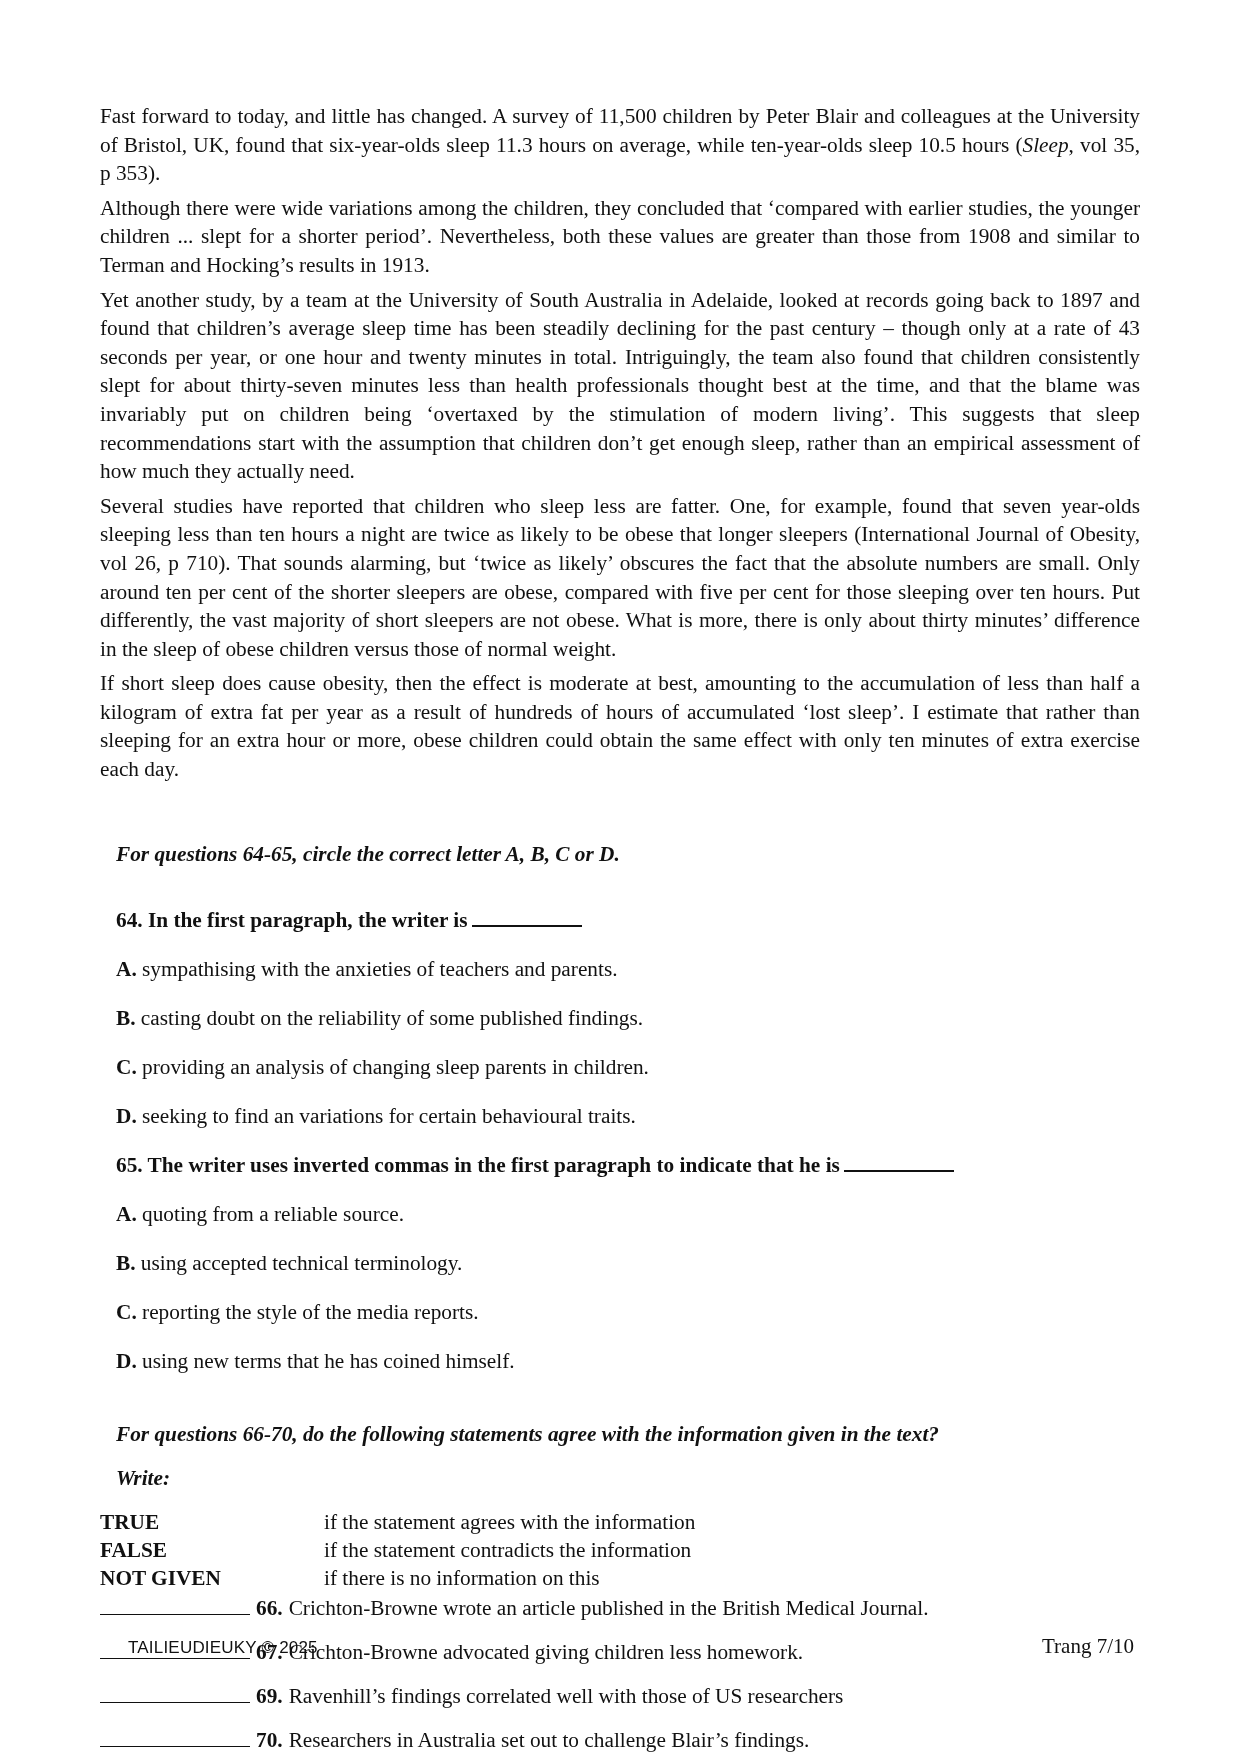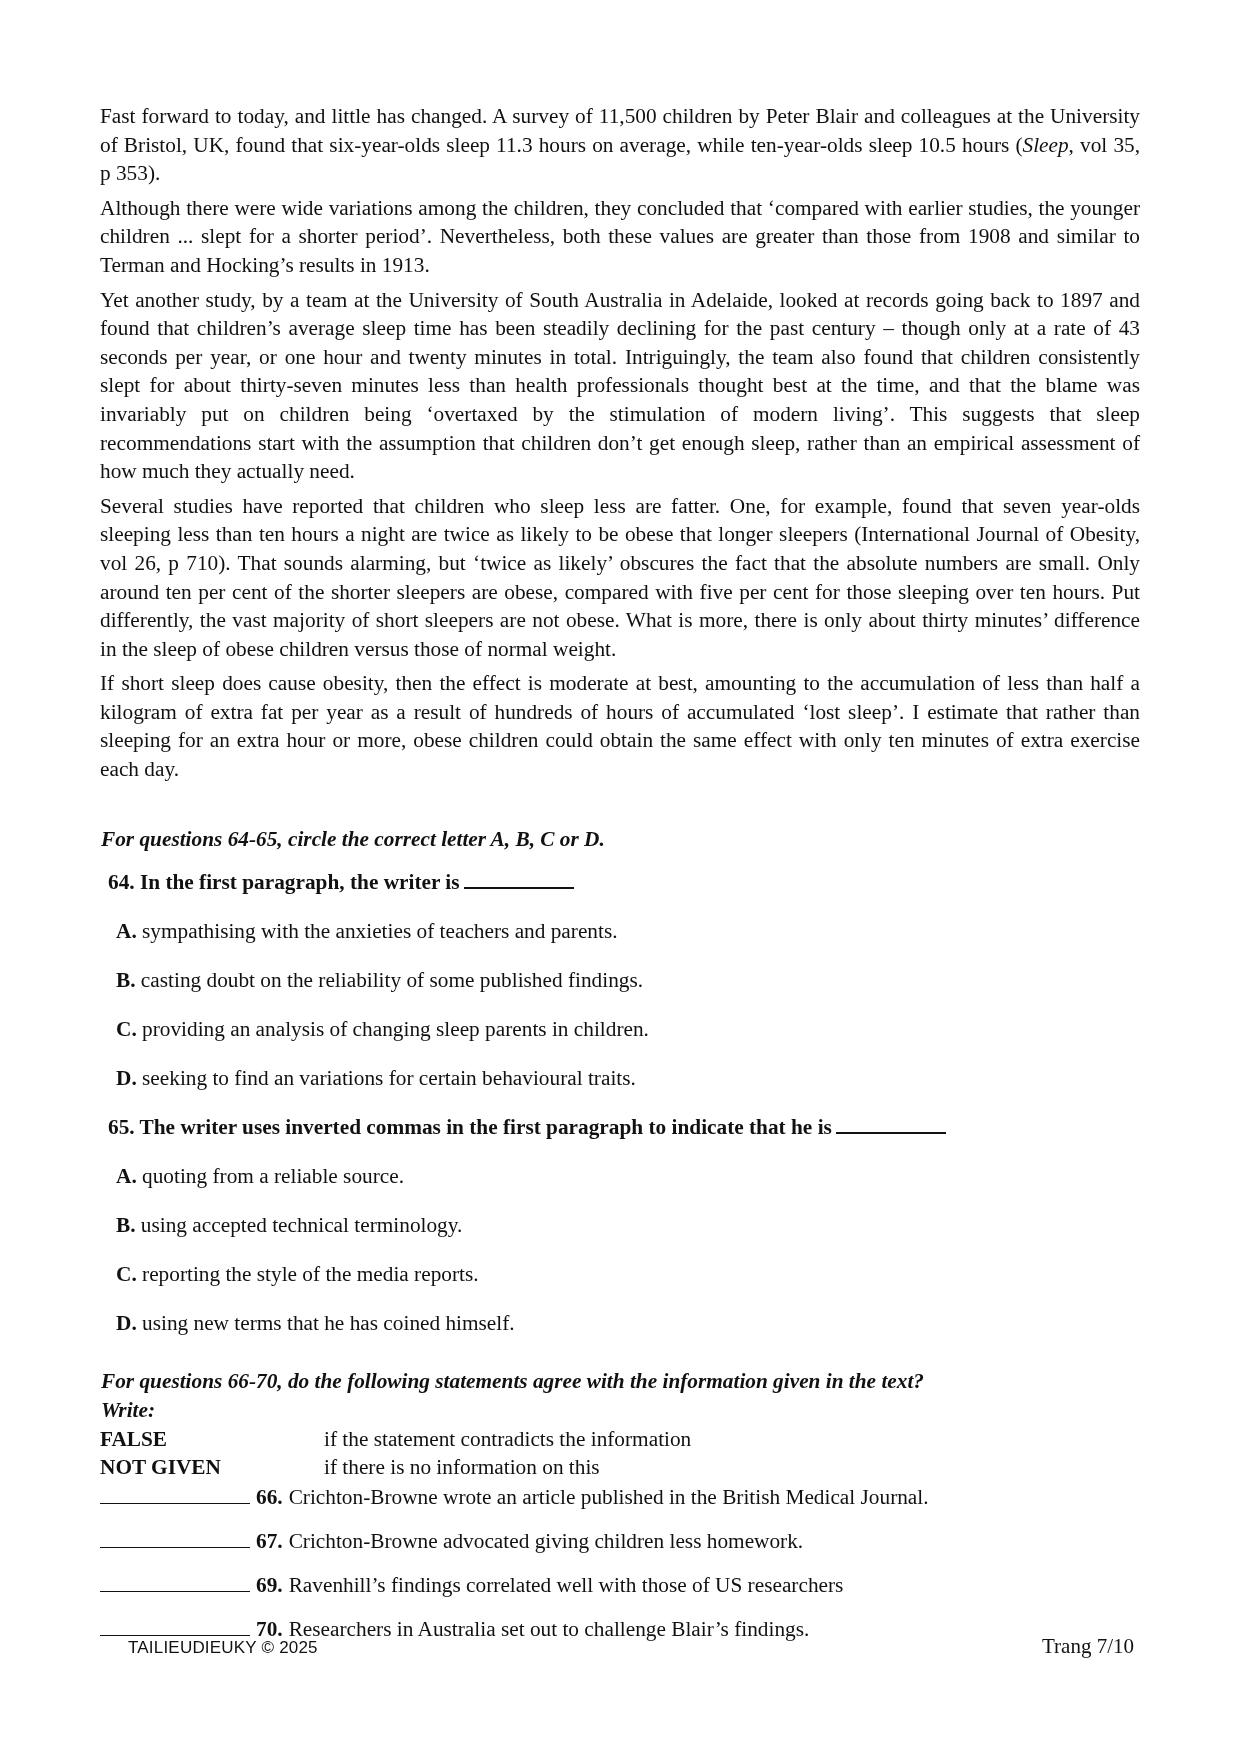--- a/index.html
+++ b/index.html
@@ -26,27 +26,27 @@
       line-height: 28.6px;
       text-align: justify;
       margin: 0 0 6px 0;
     }
     .section-gap { height: 34px; }
     .instruction {
       font-size: 21.3px;
       line-height: 28px;
       font-weight: bold;
       font-style: italic;
-      margin: 1px;
+      margin: 16px;
     }
     .question {
       font-size: 21.3px;
       line-height: 33px;
       font-weight: bold;
-      margin: 8px;
+      margin: 16px;
     }
     .option {
       font-size: 21.3px;
       line-height: 33px;
       margin: 16px;
     }
     .option .letter { font-weight: bold; }
     .blank-inline {
       display: inline-block;
       width: 110px;
@@ -135,20 +135,24 @@
   </div>
 
   <div style="height:10px"></div>
 
   <div>
     <p class="instruction">For questions 66-70, do the following statements agree with the information given in the text?</p>
     <p class="instruction">Write:</p>
 
     <div>
       <div class="legend-row">
+        <span class="legend-key">TRUE</span>
+        <span>if the statement agrees with the information</span>
+      </div>
+      <div class="legend-row">
         <span class="legend-key">FALSE</span>
         <span>if the statement contradicts the information</span>
       </div>
       <div class="legend-row">
         <span class="legend-key">NOT GIVEN</span>
         <span>if there is no information on this</span>
       </div>
     </div>
 
     <div style="margin-top:-6px">

